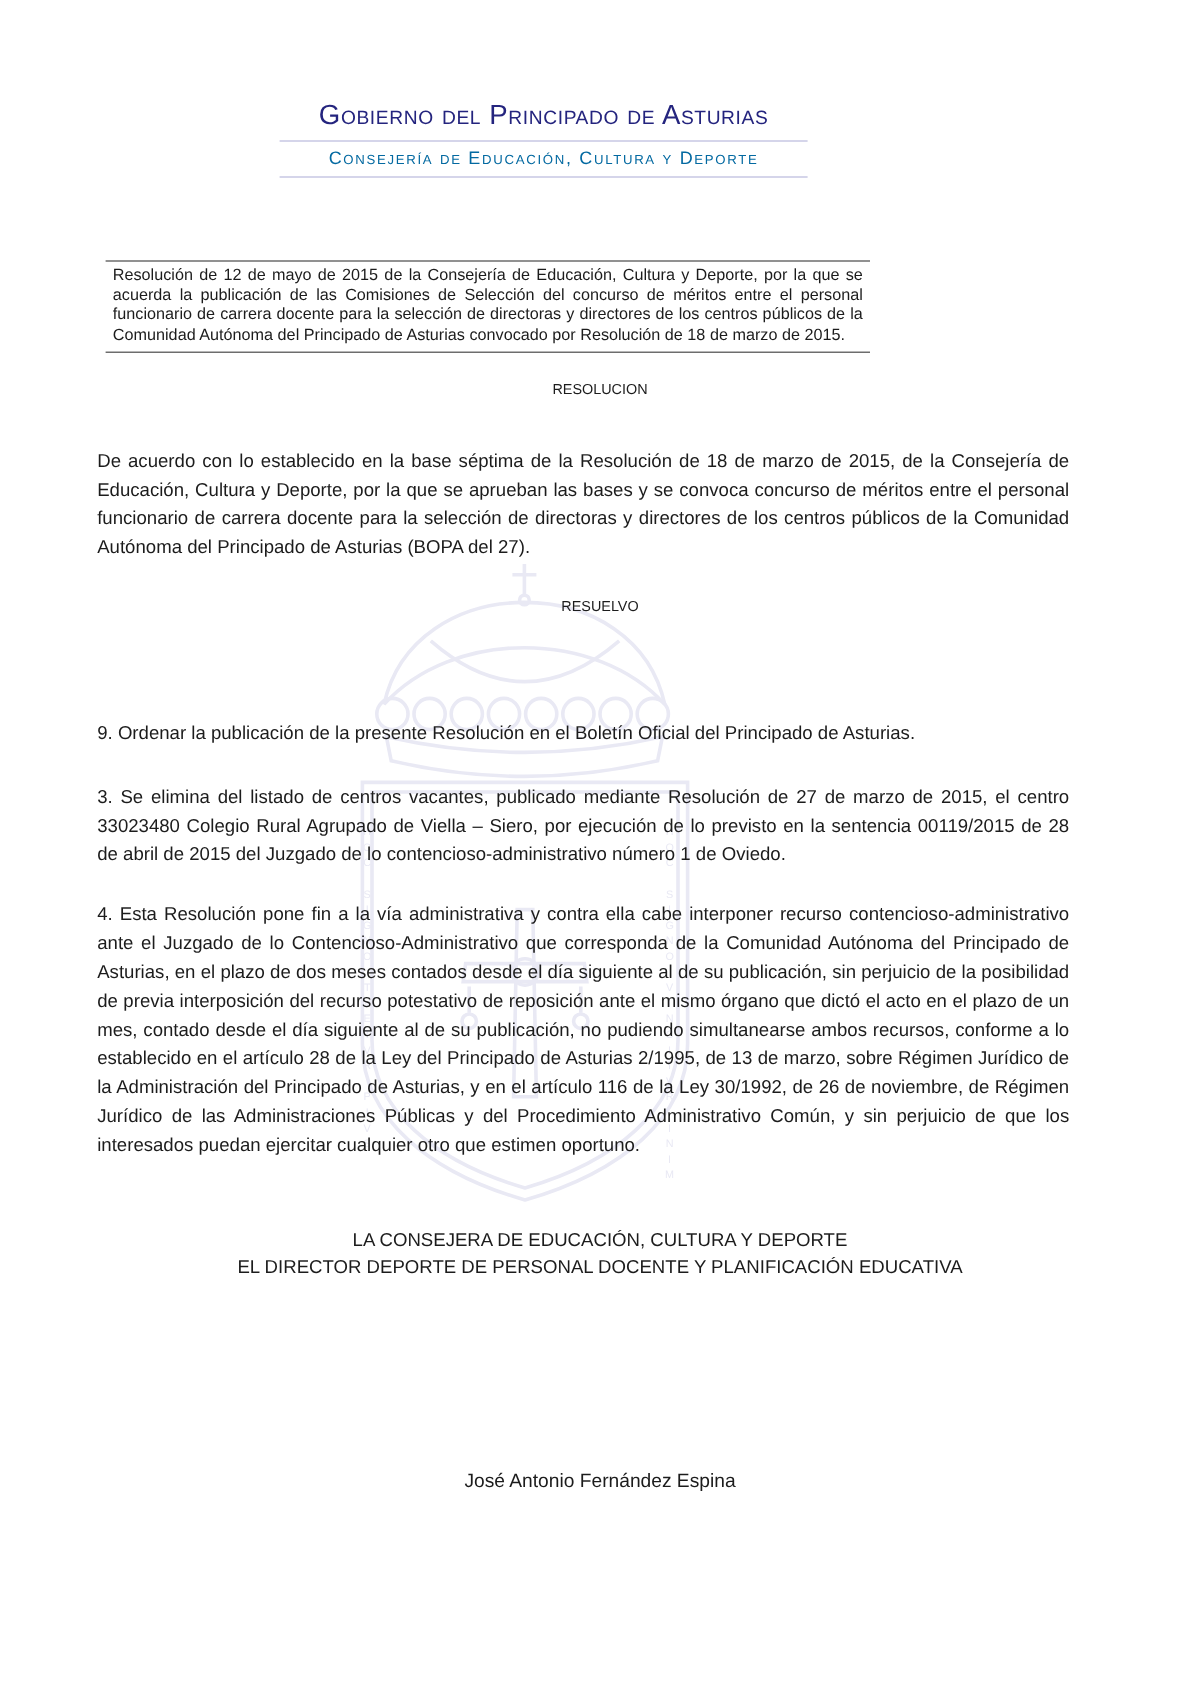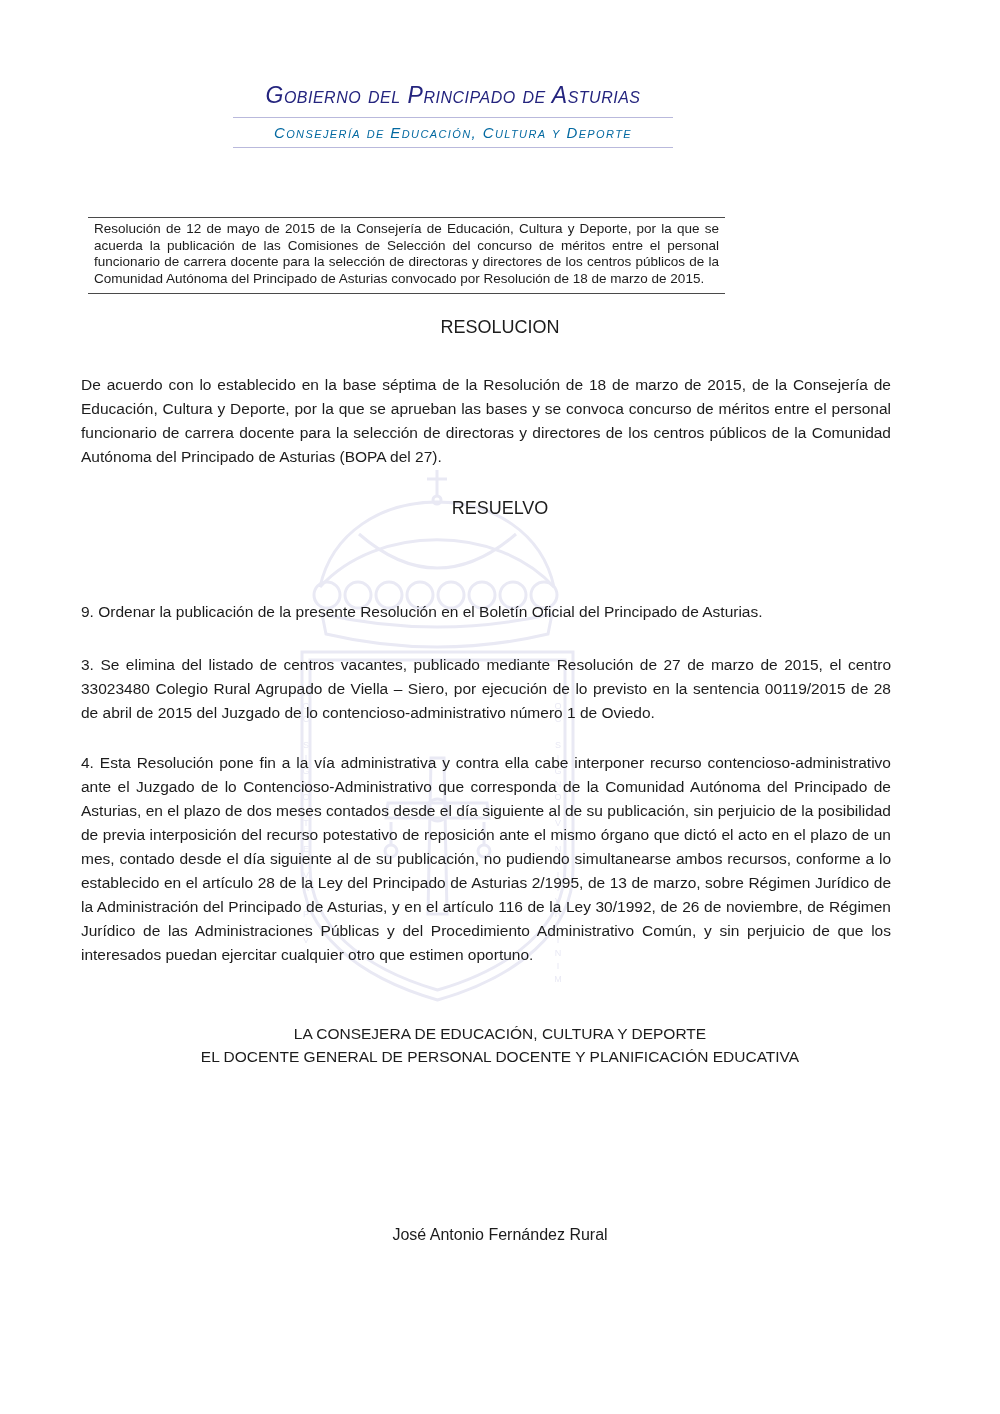--- a/index.html
+++ b/index.html
@@ -38,21 +38,20 @@
   .wm-motto.right { left: 553px; top: 688px; }
 
   
   .header {
     position: absolute;
     left: 233px;
     top: 82px;
     width: 440px;
     text-align: center;
     z-index: 1;
-    font-style: italic;
   }
   .org-title {
     font-variant: small-caps;
     font-size: 23px;
     letter-spacing: 0.5px;
     color: #24247e;
     line-height: 26px;
   }
   .hrule {
     height: 1px;
@@ -87,21 +86,21 @@
     z-index: 1;
     margin-top: 20px;
   }
 
   
   .center-heading {
     position: absolute;
     left: 95px;
     width: 810px;
     text-align: center;
-    font-size: 18px;
+    font-size: 12px;
     color: #1c1c1c;
     z-index: 1;
   }
   .para {
     position: absolute;
     left: 81px;
     width: 810px;
     text-align: justify;
     font-size: 15.5px;
     line-height: 24px;
@@ -194,18 +193,18 @@
   <p id="para-intro" class="para">De acuerdo con lo establecido en la base séptima de la Resolución de 18 de marzo de 2015, de la Consejería de Educación, Cultura y Deporte, por la que se aprueban las bases y se convoca concurso de méritos entre el personal funcionario de carrera docente para la selección de directoras y directores de los centros públicos de la Comunidad Autónoma del Principado de Asturias (BOPA del 27).</p>
 
   <div id="heading-resuelvo" class="center-heading">RESUELVO</div>
 
   <p id="para-item2" class="para">9. Ordenar la publicación de la presente Resolución en el Boletín Oficial del Principado de Asturias.</p>
   <p id="para-item3" class="para">3. Se elimina del listado de centros vacantes, publicado mediante Resolución de 27 de marzo de 2015, el centro 33023480 Colegio Rural Agrupado de Viella – Siero, por ejecución de lo previsto en la sentencia 00119/2015 de 28 de abril de 2015 del Juzgado de lo contencioso-administrativo número 1 de Oviedo.</p>
   <p id="para-item4" class="para">4. Esta Resolución pone fin a la vía administrativa y contra ella cabe interponer recurso contencioso-administrativo ante el Juzgado de lo Contencioso-Administrativo que corresponda de la Comunidad Autónoma del Principado de Asturias, en el plazo de dos meses contados desde el día siguiente al de su publicación, sin perjuicio de la posibilidad de previa interposición del recurso potestativo de reposición ante el mismo órgano que dictó el acto en el plazo de un mes, contado desde el día siguiente al de su publicación, no pudiendo simultanearse ambos recursos, conforme a lo establecido en el artículo 28 de la Ley del Principado de Asturias 2/1995, de 13 de marzo, sobre Régimen Jurídico de la Administración del Principado de Asturias, y en el artículo 116 de la Ley 30/1992, de 26 de noviembre, de Régimen Jurídico de las Administraciones Públicas y del Procedimiento Administrativo Común, y sin perjuicio de que los interesados puedan ejercitar cualquier otro que estimen oportuno.</p>
 
   <div class="signature-block">
     <div>LA CONSEJERA DE EDUCACIÓN, CULTURA Y DEPORTE</div>
-    <div>EL DOCENTE GENERAL DE PERSONAL DOCENTE Y PLANIFICACIÓN EDUCATIVA</div>
+    <div>EL DIRECTOR DEPORTE DE PERSONAL DOCENTE Y PLANIFICACIÓN EDUCATIVA</div>
   </div>
 
-  <div class="signer-name">José Antonio Fernández Rural</div>
+  <div class="signer-name">José Antonio Fernández Espina</div>
 
 </div>
 
 </body></html>

